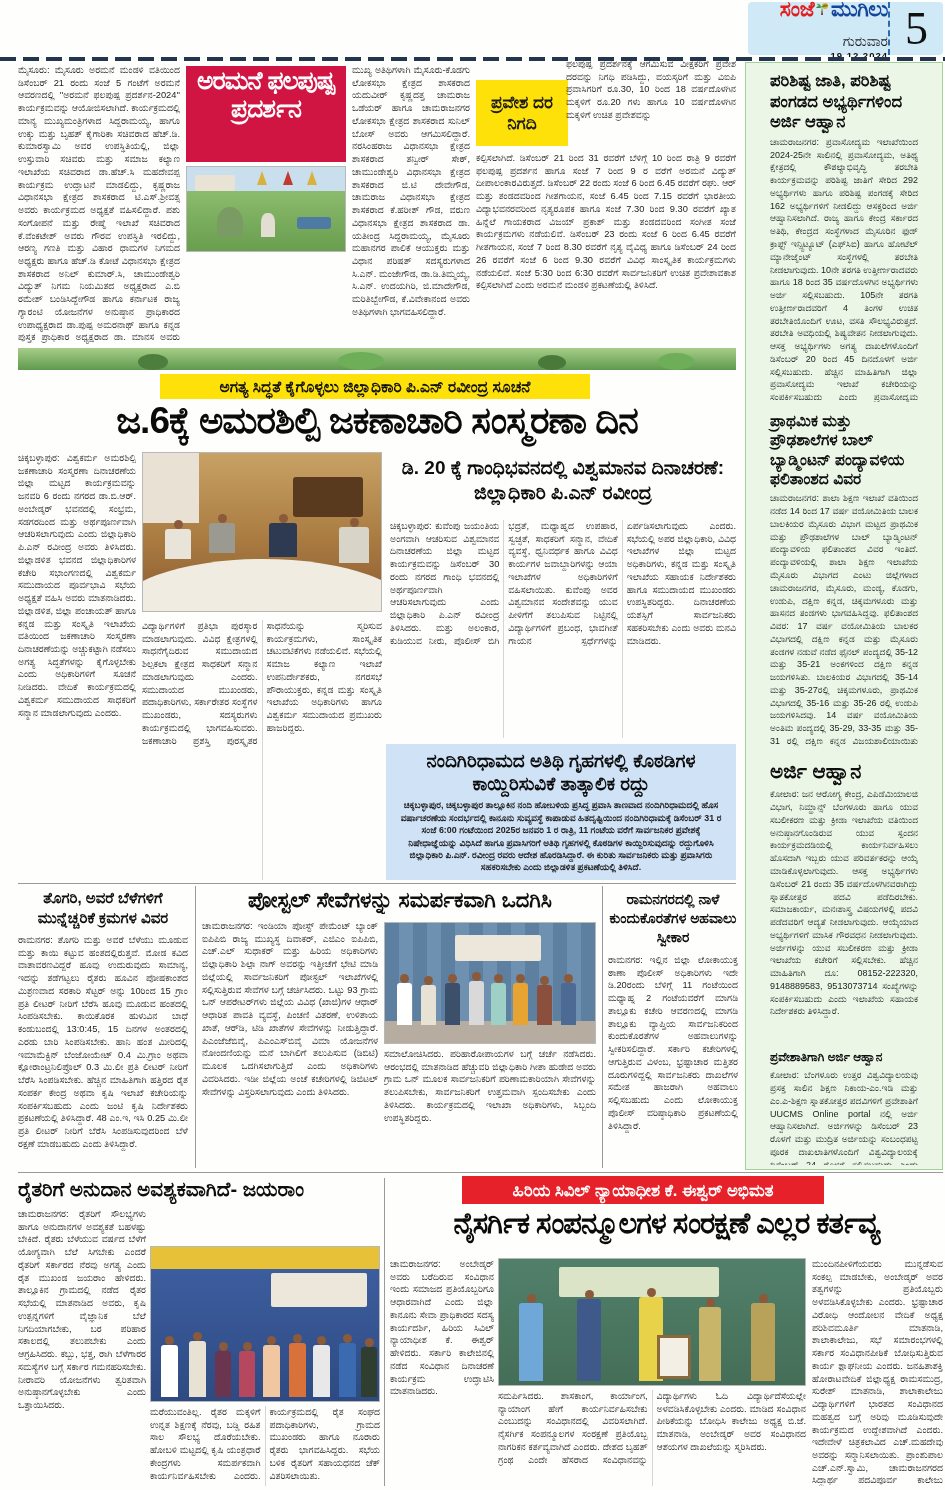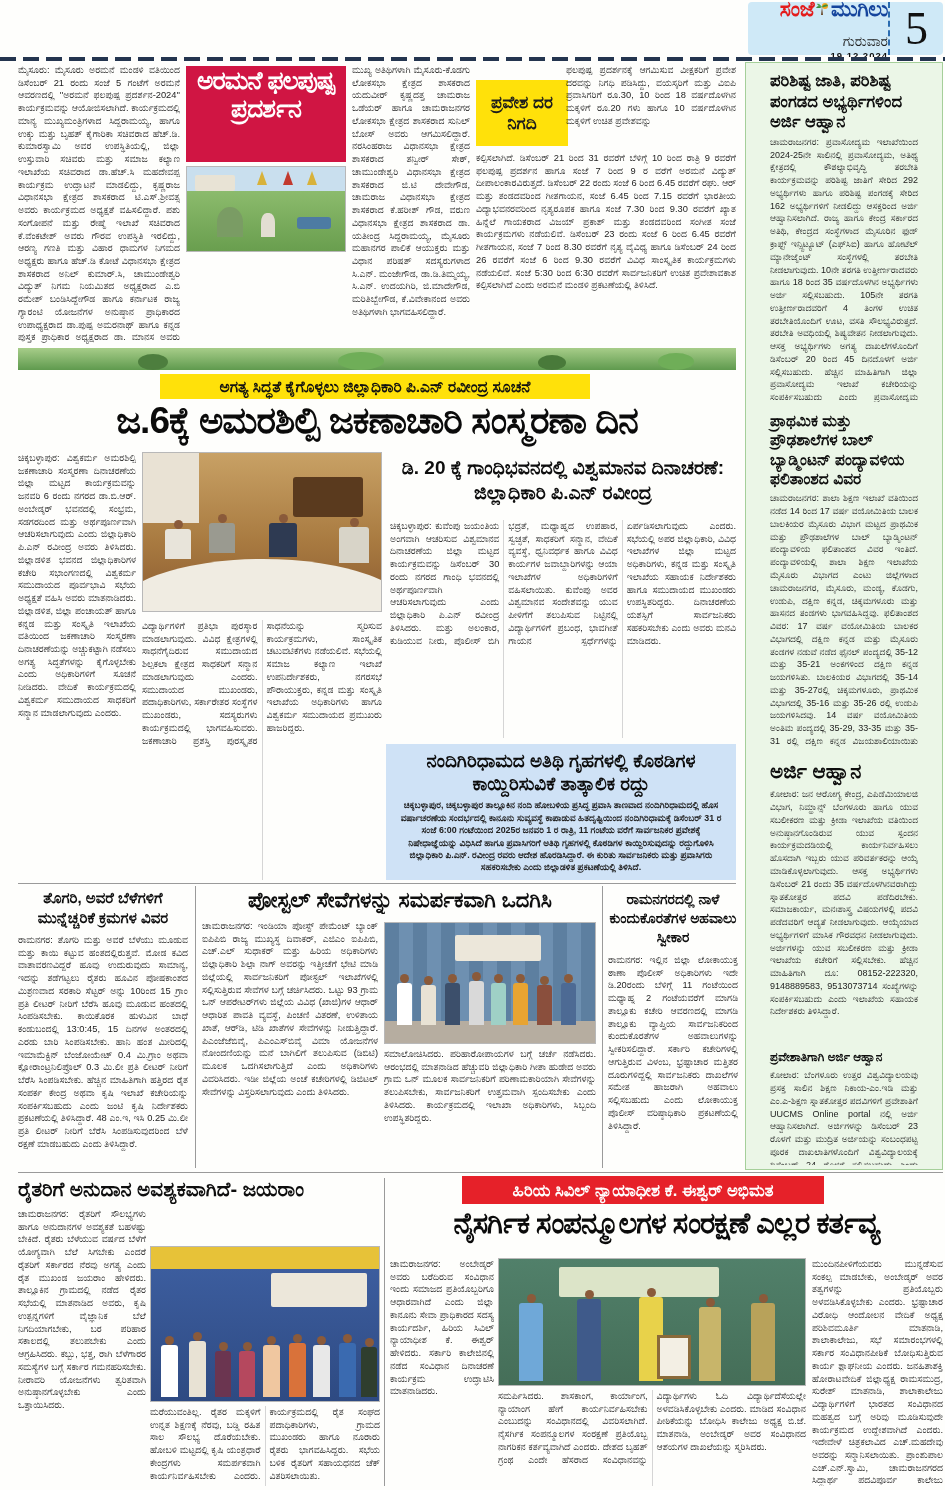--- a/index.html
+++ b/index.html
@@ -90,21 +90,21 @@
     <span style="position:absolute;left:8px;top:8px;width:40px;height:16px;background:#e8e3d5;border-radius:2px"></span>
     <span style="position:absolute;left:70px;top:4px;width:10px;height:14px;background:#d8b23a;clip-path:polygon(50% 0,100% 100%,0 100%)"></span>
     <span style="position:absolute;left:96px;top:4px;width:10px;height:14px;background:#c23a2e;clip-path:polygon(50% 0,100% 100%,0 100%)"></span>
     <span style="position:absolute;left:120px;top:4px;width:10px;height:14px;background:#d8b23a;clip-path:polygon(50% 0,100% 100%,0 100%)"></span>
     <span style="position:absolute;left:30px;top:40px;width:26px;height:30px;background:#7a9c64;border-radius:50% 50% 0 0"></span>
     <span style="position:absolute;left:74px;top:46px;width:14px;height:24px;background:#e3ded2;border-radius:40% 40% 0 0"></span>
     <span style="position:absolute;left:110px;top:50px;width:34px;height:12px;background:#4d7ba3;border-radius:3px"></span>
   </div>
   <div class="abs txt" style="left:352px;top:64px;width:118px;height:282px">ಮುಖ್ಯ ಅತಿಥಿಗಳಾಗಿ ಮೈಸೂರು-ಕೊಡಗು ಲೋಕಸಭಾ ಕ್ಷೇತ್ರದ ಶಾಸಕರಾದ ಯದುವೀರ್ ಕೃಷ್ಣದತ್ತ ಚಾಮರಾಜ ಒಡೆಯರ್ ಹಾಗೂ ಚಾಮರಾಜನಗರ ಲೋಕಸಭಾ ಕ್ಷೇತ್ರದ ಶಾಸಕರಾದ ಸುನಿಲ್ ಬೋಸ್ ಅವರು ಆಗಮಿಸಲಿದ್ದಾರೆ. ನರಸಿಂಹರಾಜ ವಿಧಾನಸಭಾ ಕ್ಷೇತ್ರದ ಶಾಸಕರಾದ ತನ್ವೀರ್ ಸೇಠ್, ಚಾಮುಂಡೇಶ್ವರಿ ವಿಧಾನಸಭಾ ಕ್ಷೇತ್ರದ ಶಾಸಕರಾದ ಜಿ.ಟಿ ದೇವೇಗೌಡ, ಚಾಮರಾಜ ವಿಧಾನಸಭಾ ಕ್ಷೇತ್ರದ ಶಾಸಕರಾದ ಕೆ.ಹರೀಶ್ ಗೌಡ, ವರುಣ ವಿಧಾನಸಭಾ ಕ್ಷೇತ್ರದ ಶಾಸಕರಾದ ಡಾ. ಯತೀಂದ್ರ ಸಿದ್ದರಾಮಯ್ಯ, ಮೈಸೂರು ಮಹಾನಗರ ಪಾಲಿಕೆ ಆಯುಕ್ತರು ಮತ್ತು ವಿಧಾನ ಪರಿಷತ್ ಸದಸ್ಯರುಗಳಾದ ಸಿ.ಎನ್. ಮಂಜೇಗೌಡ, ಡಾ.ಡಿ.ತಿಮ್ಮಯ್ಯ, ಸಿ.ಎನ್. ಉದಯಗಿರಿ, ಜಿ.ಮಾದೇಗೌಡ, ಮರಿತಿಬ್ಬೇಗೌಡ, ಕೆ.ವಿವೇಕಾನಂದ ಅವರು ಅತಿಥಿಗಳಾಗಿ ಭಾಗವಹಿಸಲಿದ್ದಾರೆ.</div>
   <div id="fs-entry">ಪ್ರವೇಶ ದರ ನಿಗದಿ</div>
-  <div class="abs txt" style="left:566px;top:64px;width:170px;height:84px">ಫಲಪುಷ್ಪ ಪ್ರದರ್ಶನಕ್ಕೆ ಆಗಮಿಸುವ ವೀಕ್ಷಕರಿಗೆ ಪ್ರವೇಶ ದರವನ್ನು ನಿಗಧಿ ಪಡಿಸಿದ್ದು, ವಯಸ್ಕರಿಗೆ ಮತ್ತು ವಿಐಪಿ ಪ್ರವಾಸಿಗರಿಗೆ ರೂ.30, 10 ರಿಂದ 18 ವರ್ಷದೊಳಗಿನ ಮಕ್ಕಳಿಗೆ ರೂ.20 ಗಳು ಹಾಗೂ 10 ವರ್ಷದೊಳಗಿನ ಮಕ್ಕಳಿಗೆ ಉಚಿತ ಪ್ರವೇಶವನ್ನು</div>
+  <div class="abs txt" style="left:566px;top:58px;width:170px;height:84px">ಫಲಪುಷ್ಪ ಪ್ರದರ್ಶನಕ್ಕೆ ಆಗಮಿಸುವ ವೀಕ್ಷಕರಿಗೆ ಪ್ರವೇಶ ದರವನ್ನು ನಿಗಧಿ ಪಡಿಸಿದ್ದು, ವಯಸ್ಕರಿಗೆ ಮತ್ತು ವಿಐಪಿ ಪ್ರವಾಸಿಗರಿಗೆ ರೂ.30, 10 ರಿಂದ 18 ವರ್ಷದೊಳಗಿನ ಮಕ್ಕಳಿಗೆ ರೂ.20 ಗಳು ಹಾಗೂ 10 ವರ್ಷದೊಳಗಿನ ಮಕ್ಕಳಿಗೆ ಉಚಿತ ಪ್ರವೇಶವನ್ನು</div>
   <div class="abs txt" style="left:476px;top:152px;width:260px;height:194px">ಕಲ್ಪಿಸಲಾಗಿದೆ. ಡಿಸೆಂಬರ್ 21 ರಿಂದ 31 ರವರೆಗೆ ಬೆಳಿಗ್ಗೆ 10 ರಿಂದ ರಾತ್ರಿ 9 ರವರೆಗೆ ಫಲಪುಷ್ಪ ಪ್ರದರ್ಶನ ಹಾಗೂ ಸಂಜೆ 7 ರಿಂದ 9 ರ ವರೆಗೆ ಅರಮನೆ ವಿದ್ಯುತ್ ದೀಪಾಲಂಕಾರವಿರುತ್ತದೆ. ಡಿಸೆಂಬರ್ 22 ರಂದು ಸಂಜೆ 6 ರಿಂದ 6.45 ರವರೆಗೆ ರಘು. ಆರ್ ಮತ್ತು ತಂಡದವರಿಂದ ಗೀತಗಾಯನ, ಸಂಜೆ 6.45 ರಿಂದ 7.15 ರವರೆಗೆ ಭಾರತೀಯ ವಿದ್ಯಾಭವನರವರಿಂದ ನೃತ್ಯರೂಪಕ ಹಾಗೂ ಸಂಜೆ 7.30 ರಿಂದ 9.30 ರವರೆಗೆ ಖ್ಯಾತ ಹಿನ್ನೆಲೆ ಗಾಯಕರಾದ ವಿಜಯ್ ಪ್ರಕಾಶ್ ಮತ್ತು ತಂಡದವರಿಂದ ಸಂಗೀತ ಸಂಜೆ ಕಾರ್ಯಕ್ರಮಗಳು ನಡೆಯಲಿವೆ. ಡಿಸೆಂಬರ್ 23 ರಂದು ಸಂಜೆ 6 ರಿಂದ 6.45 ರವರೆಗೆ ಗೀತಗಾಯನ, ಸಂಜೆ 7 ರಿಂದ 8.30 ರವರೆಗೆ ನೃತ್ಯ ವೈವಿಧ್ಯ ಹಾಗೂ ಡಿಸೆಂಬರ್ 24 ರಿಂದ 26 ರವರೆಗೆ ಸಂಜೆ 6 ರಿಂದ 9.30 ರವರೆಗೆ ವಿವಿಧ ಸಾಂಸ್ಕೃತಿಕ ಕಾರ್ಯಕ್ರಮಗಳು ನಡೆಯಲಿವೆ. ಸಂಜೆ 5:30 ರಿಂದ 6:30 ರವರೆಗೆ ಸಾರ್ವಜನಿಕರಿಗೆ ಉಚಿತ ಪ್ರವೇಶಾವಕಾಶ ಕಲ್ಪಿಸಲಾಗಿದೆ ಎಂದು ಅರಮನೆ ಮಂಡಳಿ ಪ್ರಕಟಣೆಯಲ್ಲಿ ತಿಳಿಸಿದೆ.</div>
   <div class="photo" style="left:18px;top:348px;width:718px;height:22px;border:none;background:linear-gradient(180deg,#a7cd89,#5f9a4e)">
     <span style="position:absolute;left:120px;top:6px;width:30px;height:16px;background:#4d7e3e;border-radius:50%"></span>
     <span style="position:absolute;left:320px;top:4px;width:46px;height:18px;background:#6fae58;border-radius:50%"></span>
     <span style="position:absolute;left:520px;top:7px;width:28px;height:15px;background:#497a3a;border-radius:50%"></span>
     <span style="position:absolute;left:640px;top:5px;width:36px;height:17px;background:#6fae58;border-radius:50%"></span>
   </div>
 
   <div id="jk-kicker">ಅಗತ್ಯ ಸಿದ್ಧತೆ ಕೈಗೊಳ್ಳಲು ಜಿಲ್ಲಾಧಿಕಾರಿ ಪಿ.ಎನ್ ರವೀಂದ್ರ ಸೂಚನೆ</div>
   <div id="jk-head">ಜ.6ಕ್ಕೆ ಅಮರಶಿಲ್ಪಿ ಜಕಣಾಚಾರಿ ಸಂಸ್ಮರಣಾ ದಿನ</div>

